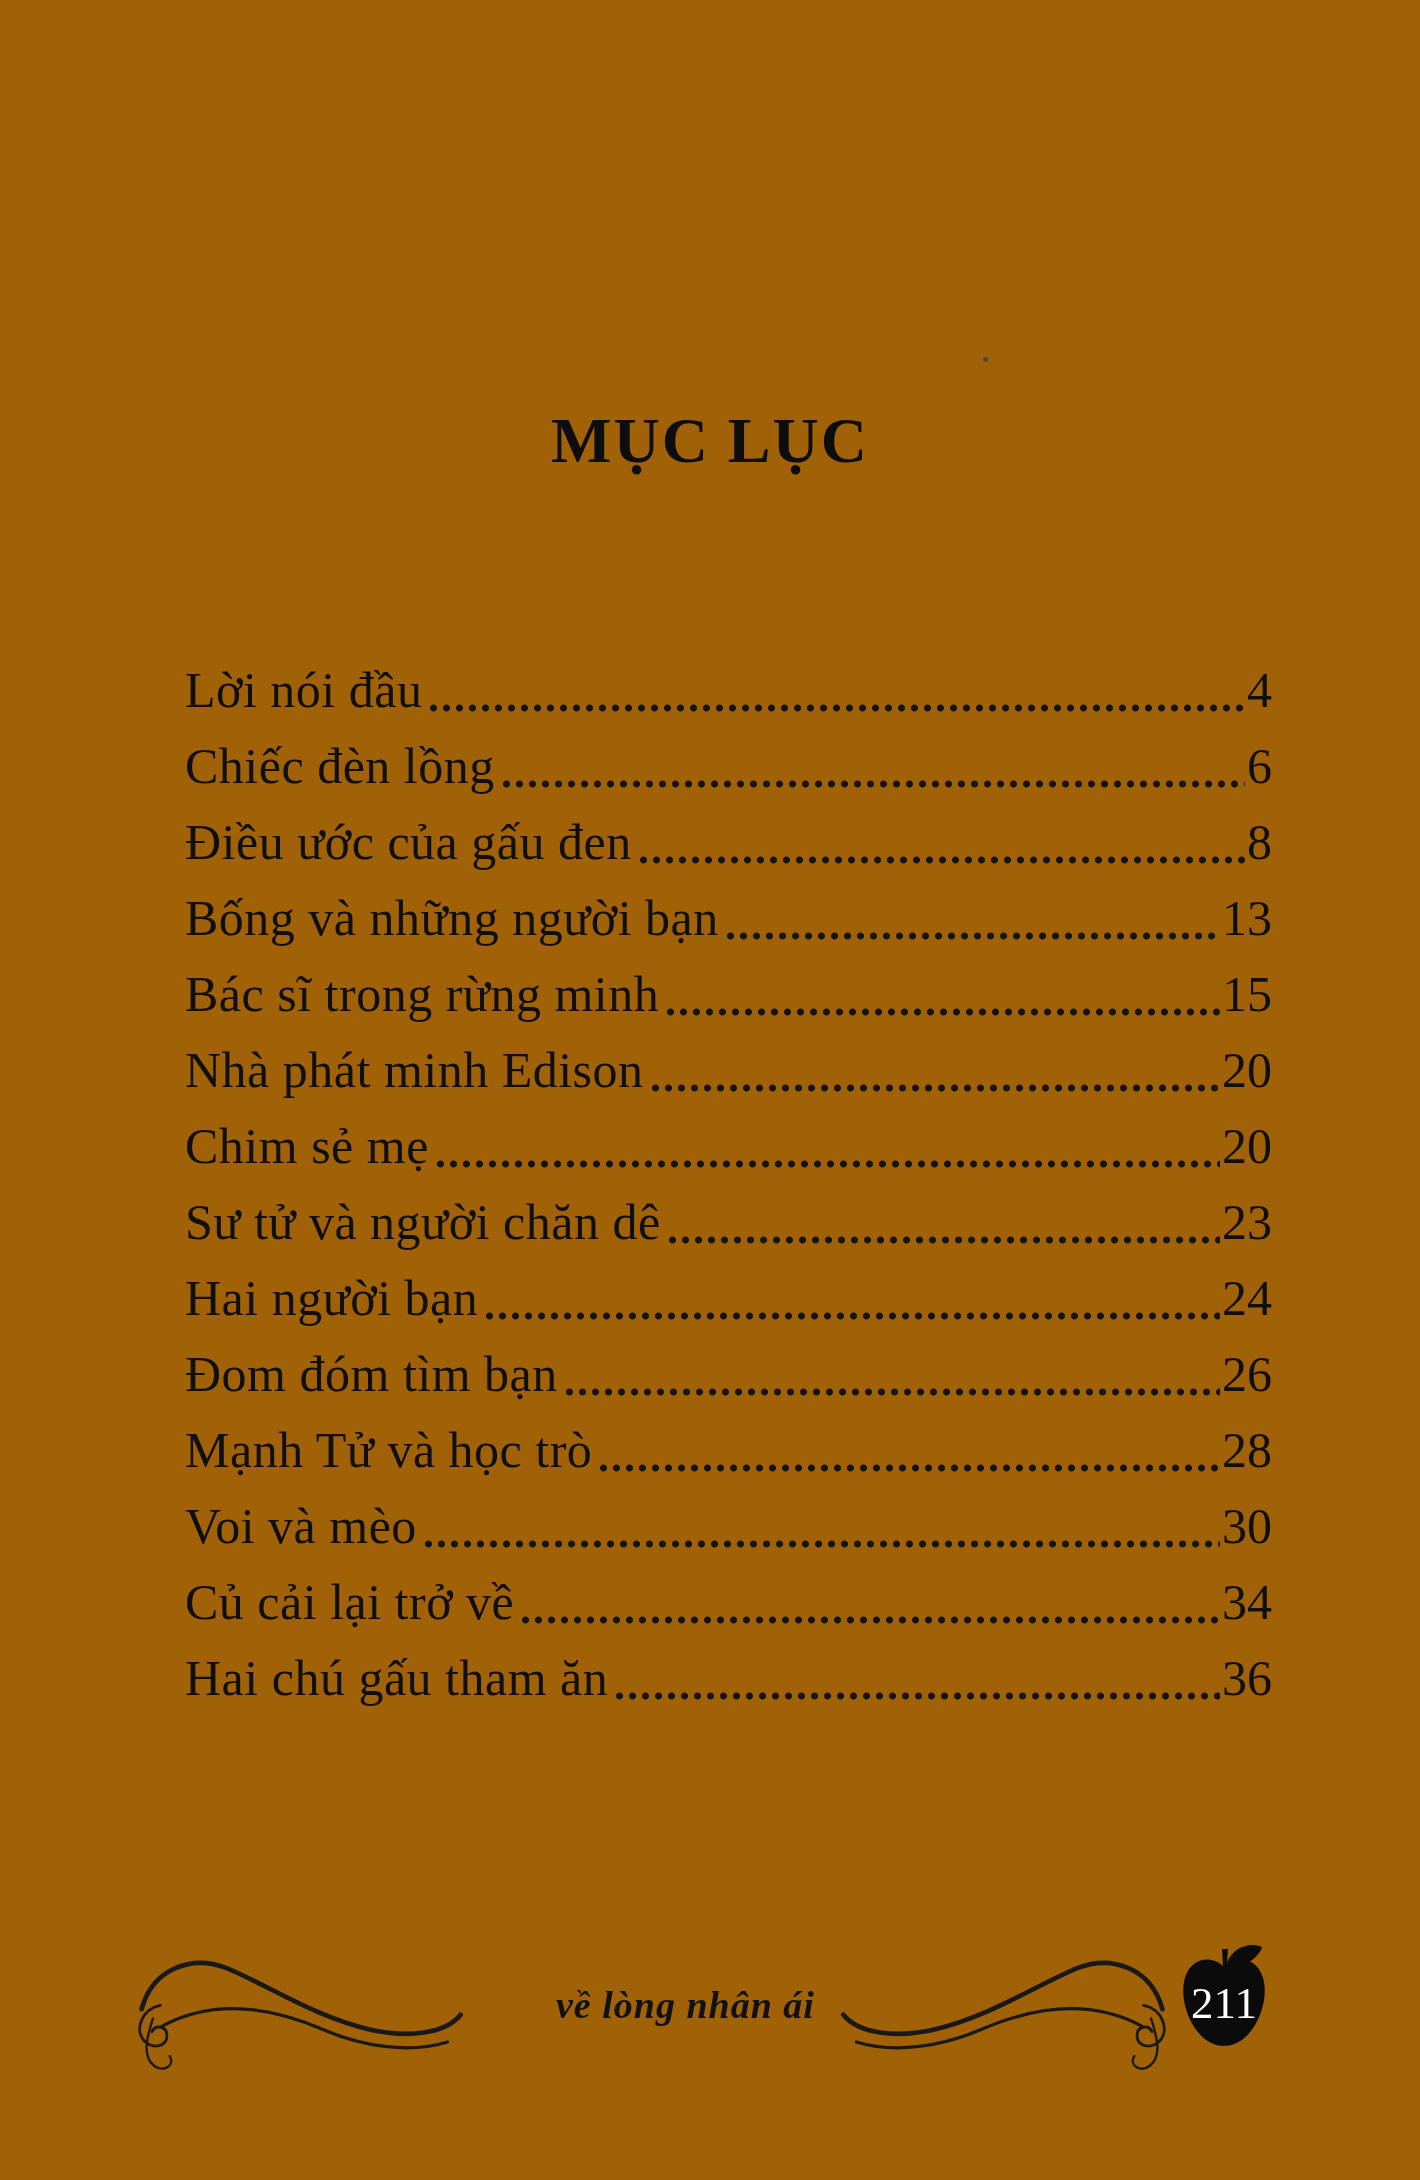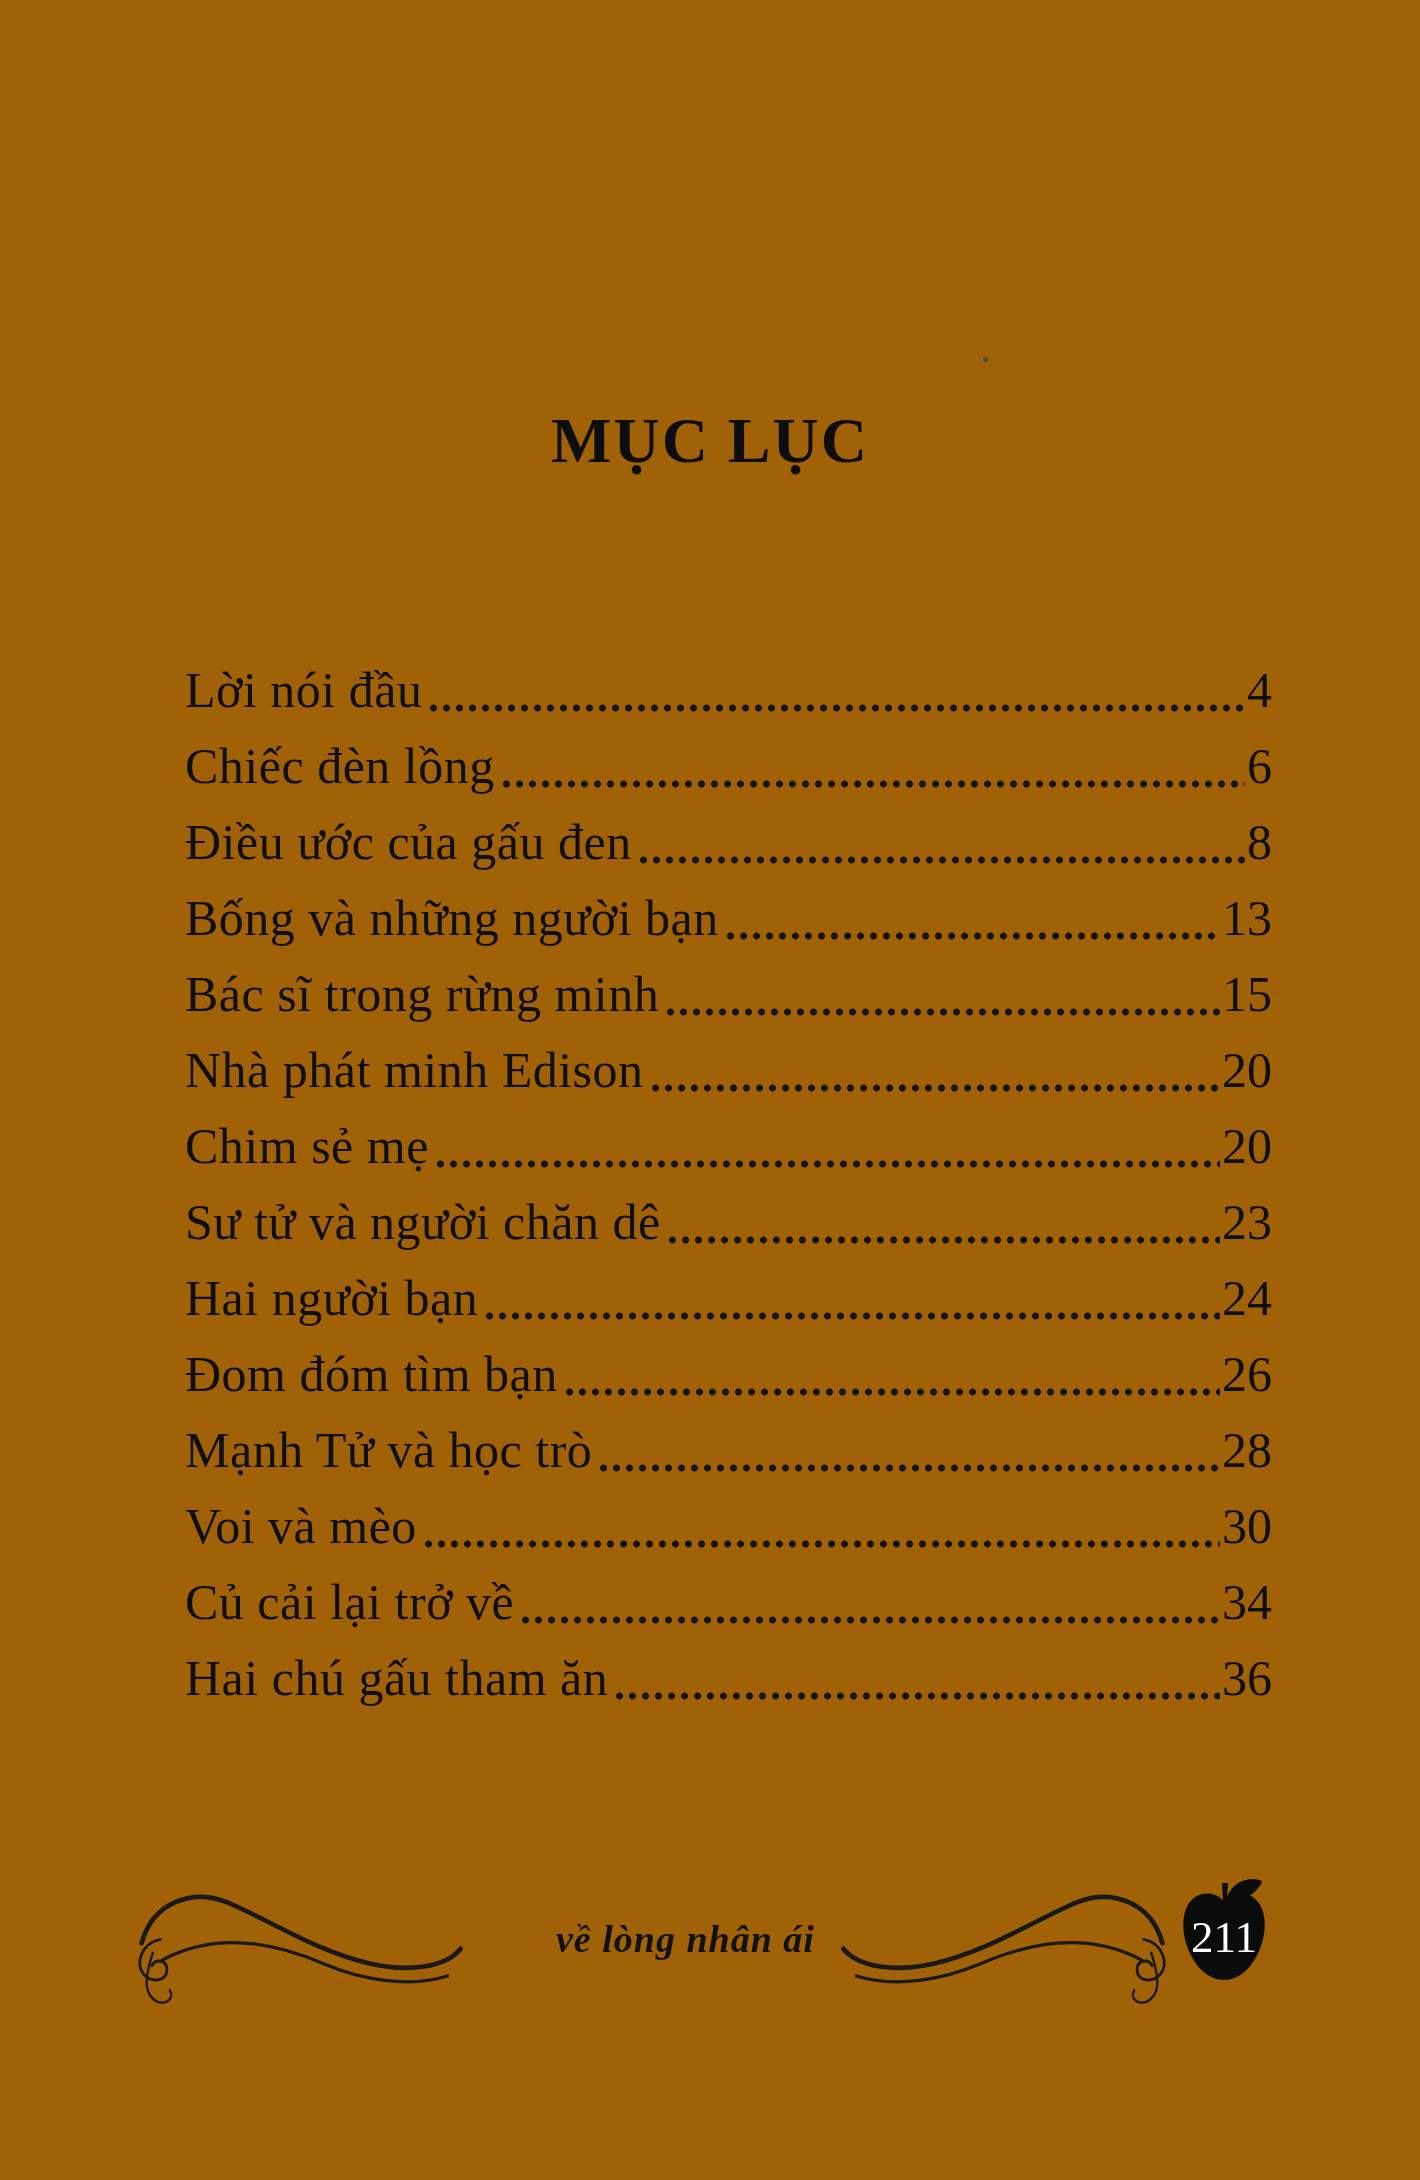--- a/index.html
+++ b/index.html
@@ -49,21 +49,21 @@
     align-self: flex-end;
     margin: 0 2px 15px 7px;
     background-image: radial-gradient(circle at 4.5px 5px, #141414 3.1px, rgba(0,0,0,0) 3.9px);
     background-size: 13px 10px;
     background-repeat: repeat-x;
     background-position: left center;
   }
   .footer {
     position: absolute;
     left: 0;
-    top: 1869px;
+    top: 1935px;
     width: 1196px;
     height: 170px;
   }
   .flourish {
     position: absolute;
     top: 16px;
     width: 366px;
     height: 122px;
   }
   .flourish-left  { left: 120px; }

